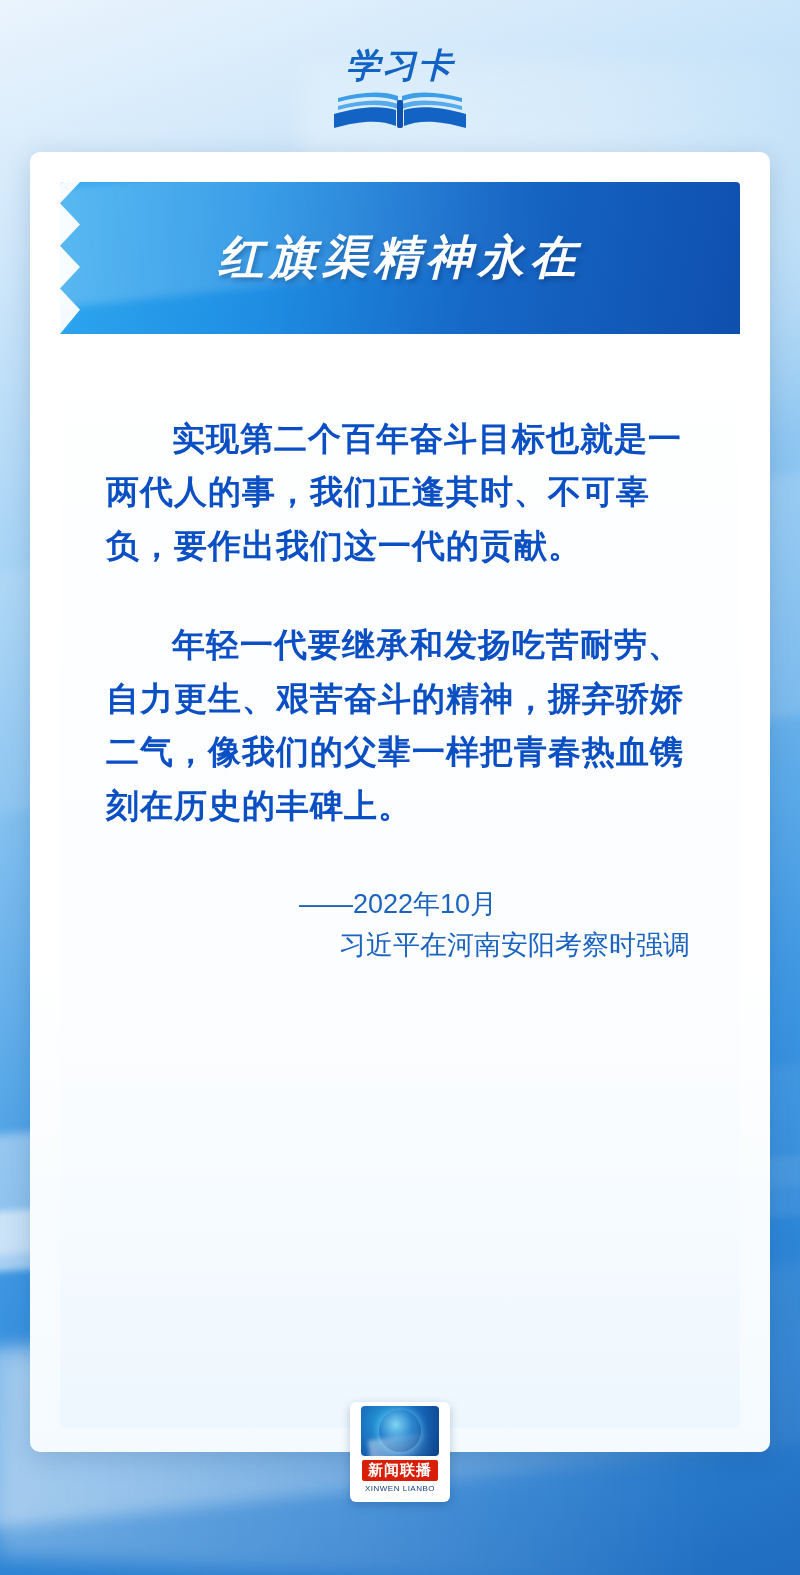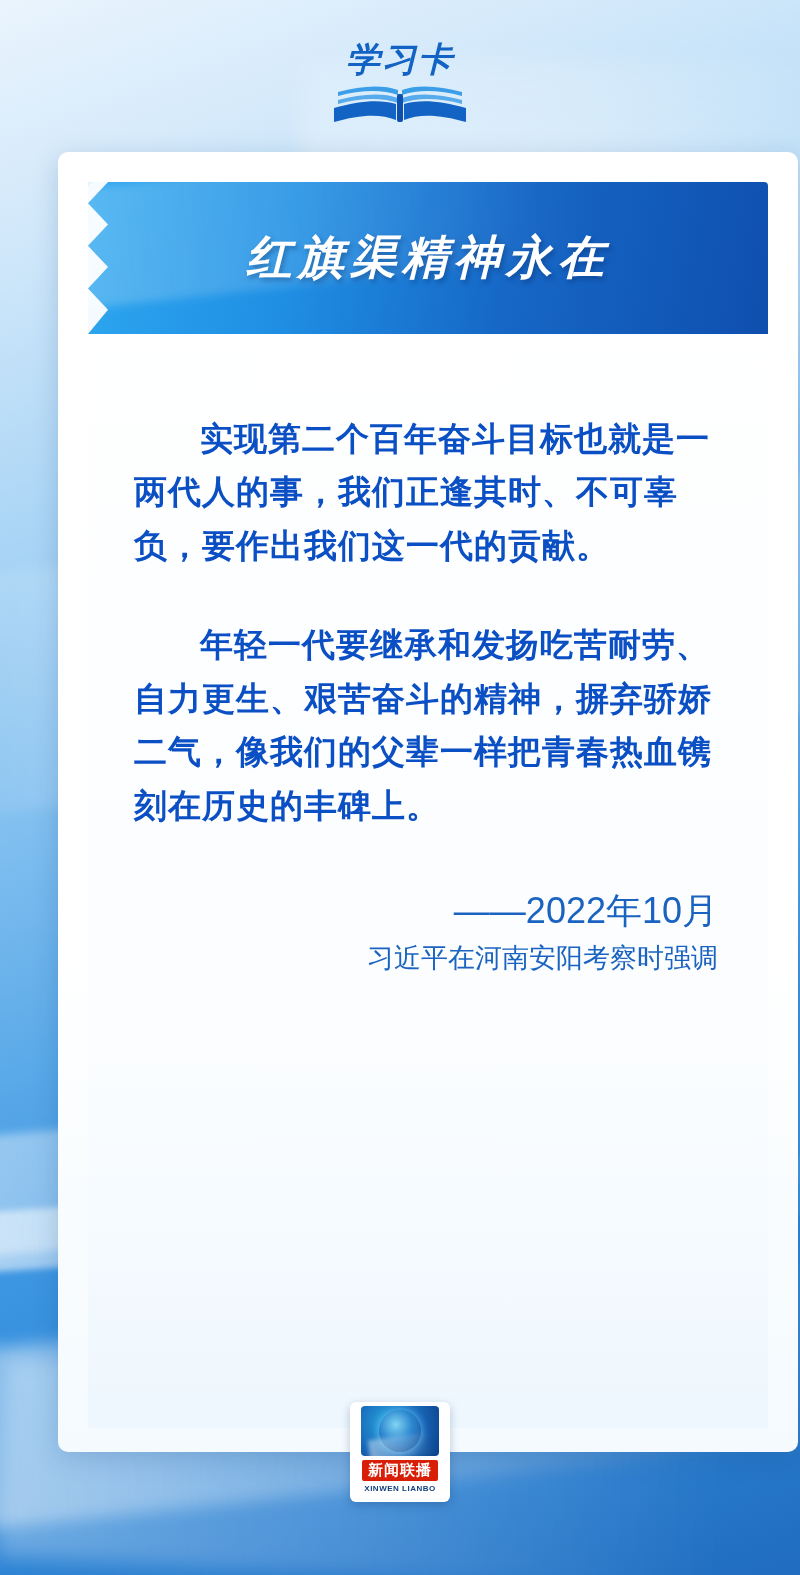--- a/index.html
+++ b/index.html
@@ -69,21 +69,21 @@
 
   
   .logo-wrap {
     position: absolute;
     top: 36px;
     left: 0; right: 0;
     height: 100px;
     display: flex;
     flex-direction: column;
     align-items: center;
-    justify-content: center;
+    justify-content: flex-end;
   }
   .logo-text {
     font-size: 34px;
     font-weight: 700;
     color: #1263c4;
     letter-spacing: 2px;
     font-style: italic;
     line-height: 1;
   }
   .logo-book {
@@ -93,21 +93,20 @@
   
   .card-outer {
     position: absolute;
     left: 30px;
     top: 152px;
     width: 740px;
     height: 1300px;
     background: linear-gradient(180deg, #ffffff 0%, #ffffff 60%, #f4fafe 100%);
     border-radius: 10px;
     box-shadow: 0 6px 26px rgba(8, 58, 118, .18);
-    margin-left: 28px;
   }
   .card-inner {
     position: absolute;
     left: 30px;
     top: 30px;
     width: 680px;
     bottom: 24px;
     background: linear-gradient(180deg, #ffffff 0%, #fbfdff 70%, #eef7fe 100%);
     border-radius: 4px;
     overflow: hidden;
@@ -170,23 +169,24 @@
     color: #0a40b8;
   }
 
   .attribution {
     margin-top: 52px;
     text-align: right;
     padding-right: 4px;
     color: #1a63c0;
   }
   .attr-line1 {
-    font-size: 36px;
+    font-size: 27px;
     font-weight: 500;
     line-height: 1.5;
+    text-align: center;
   }
   .attr-line2 {
     font-size: 27px;
     font-weight: 500;
     line-height: 1.5;
   }
 
   
   .footer {
     position: absolute;
@@ -246,21 +246,21 @@
     letter-spacing: 1px;
     padding: 2px 6px;
     border-radius: 2px;
     line-height: 1.1;
   }
   .badge-en {
     margin-top: 3px;
     color: #123f7d;
     font-size: 8px;
     letter-spacing: .5px;
-    font-weight: 700;
+    font-weight: 400;
   }
 </style>
 </head>
 <body>
 
 <div class="poster">
 
   <div class="bg-swoosh sw5"></div>
   <div class="bg-swoosh sw1"></div>
   <div class="bg-swoosh sw2"></div>

